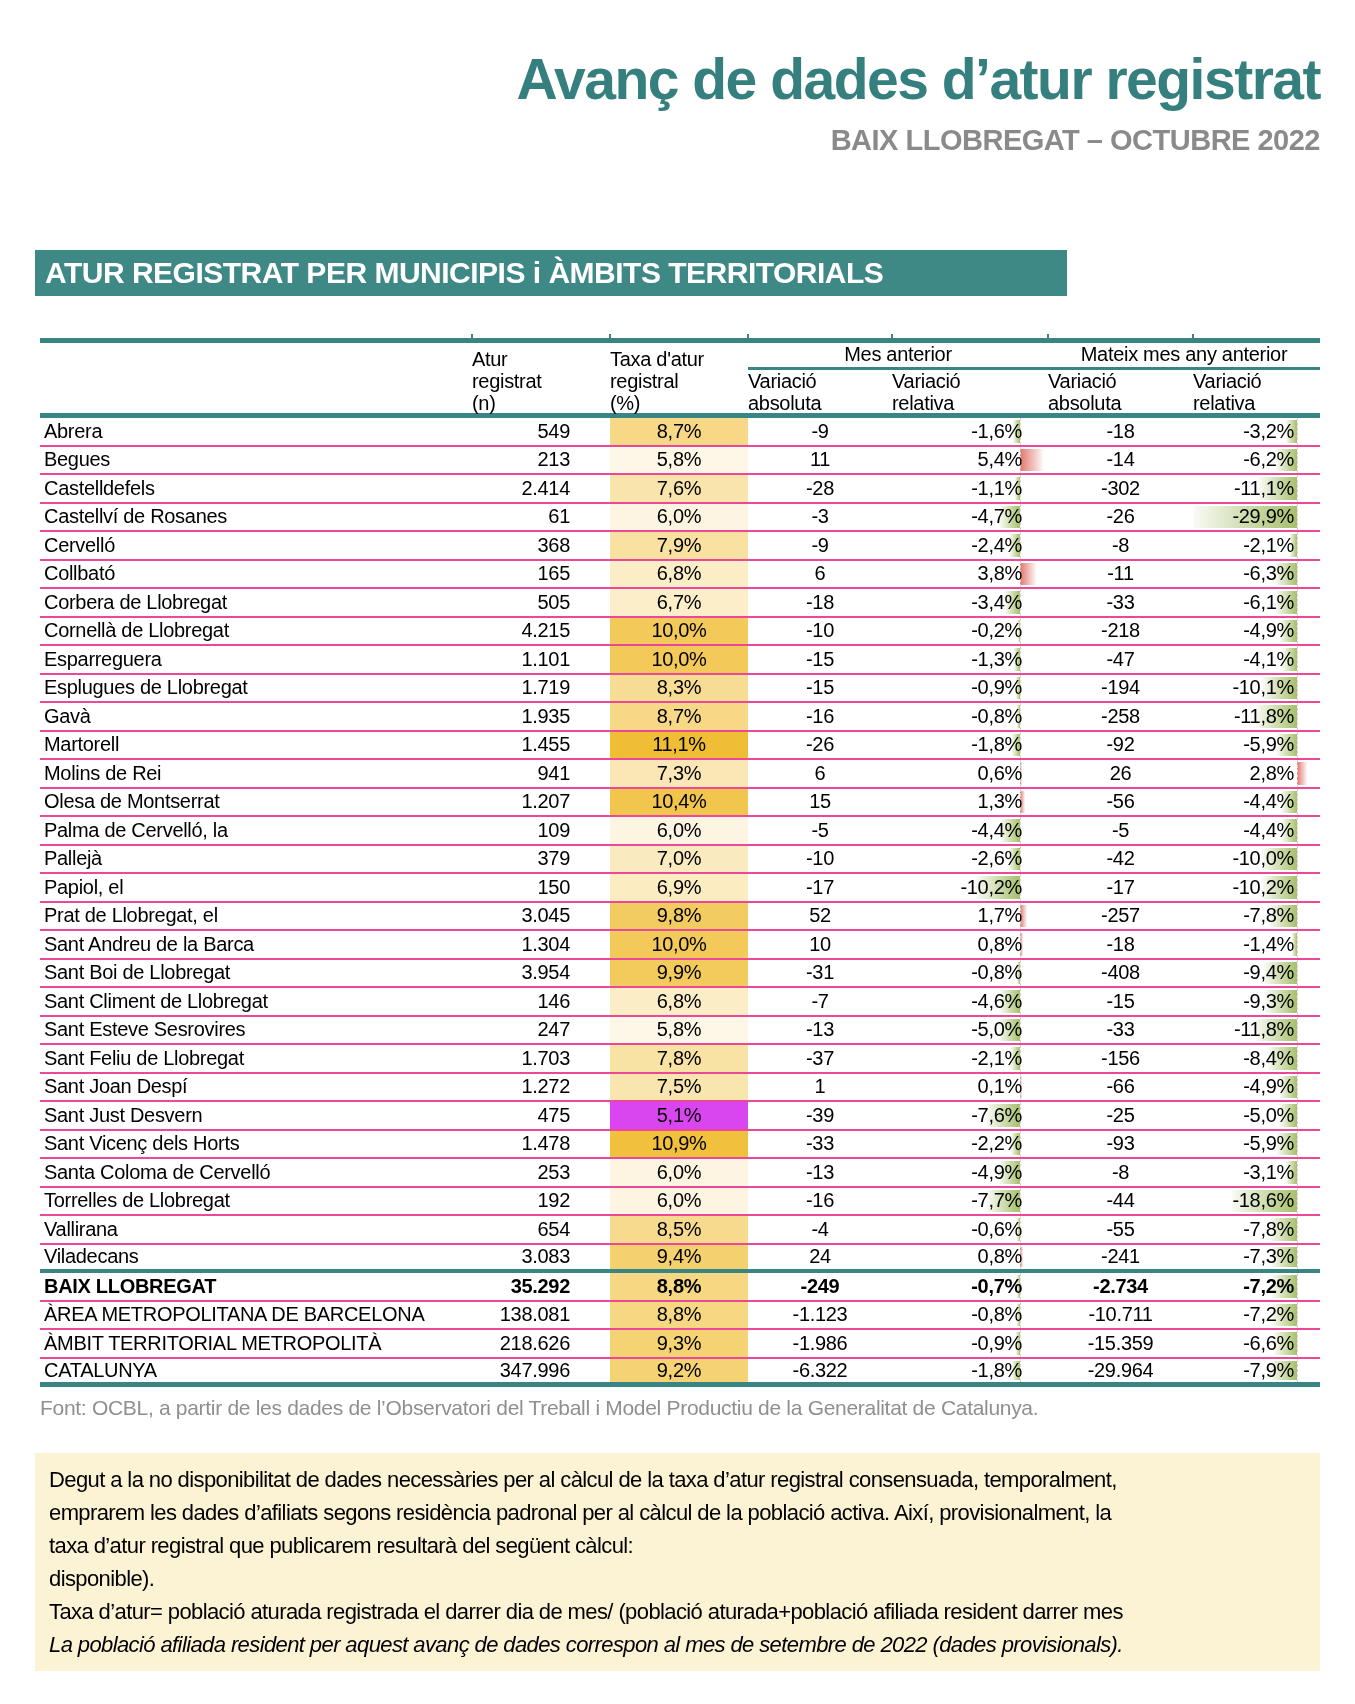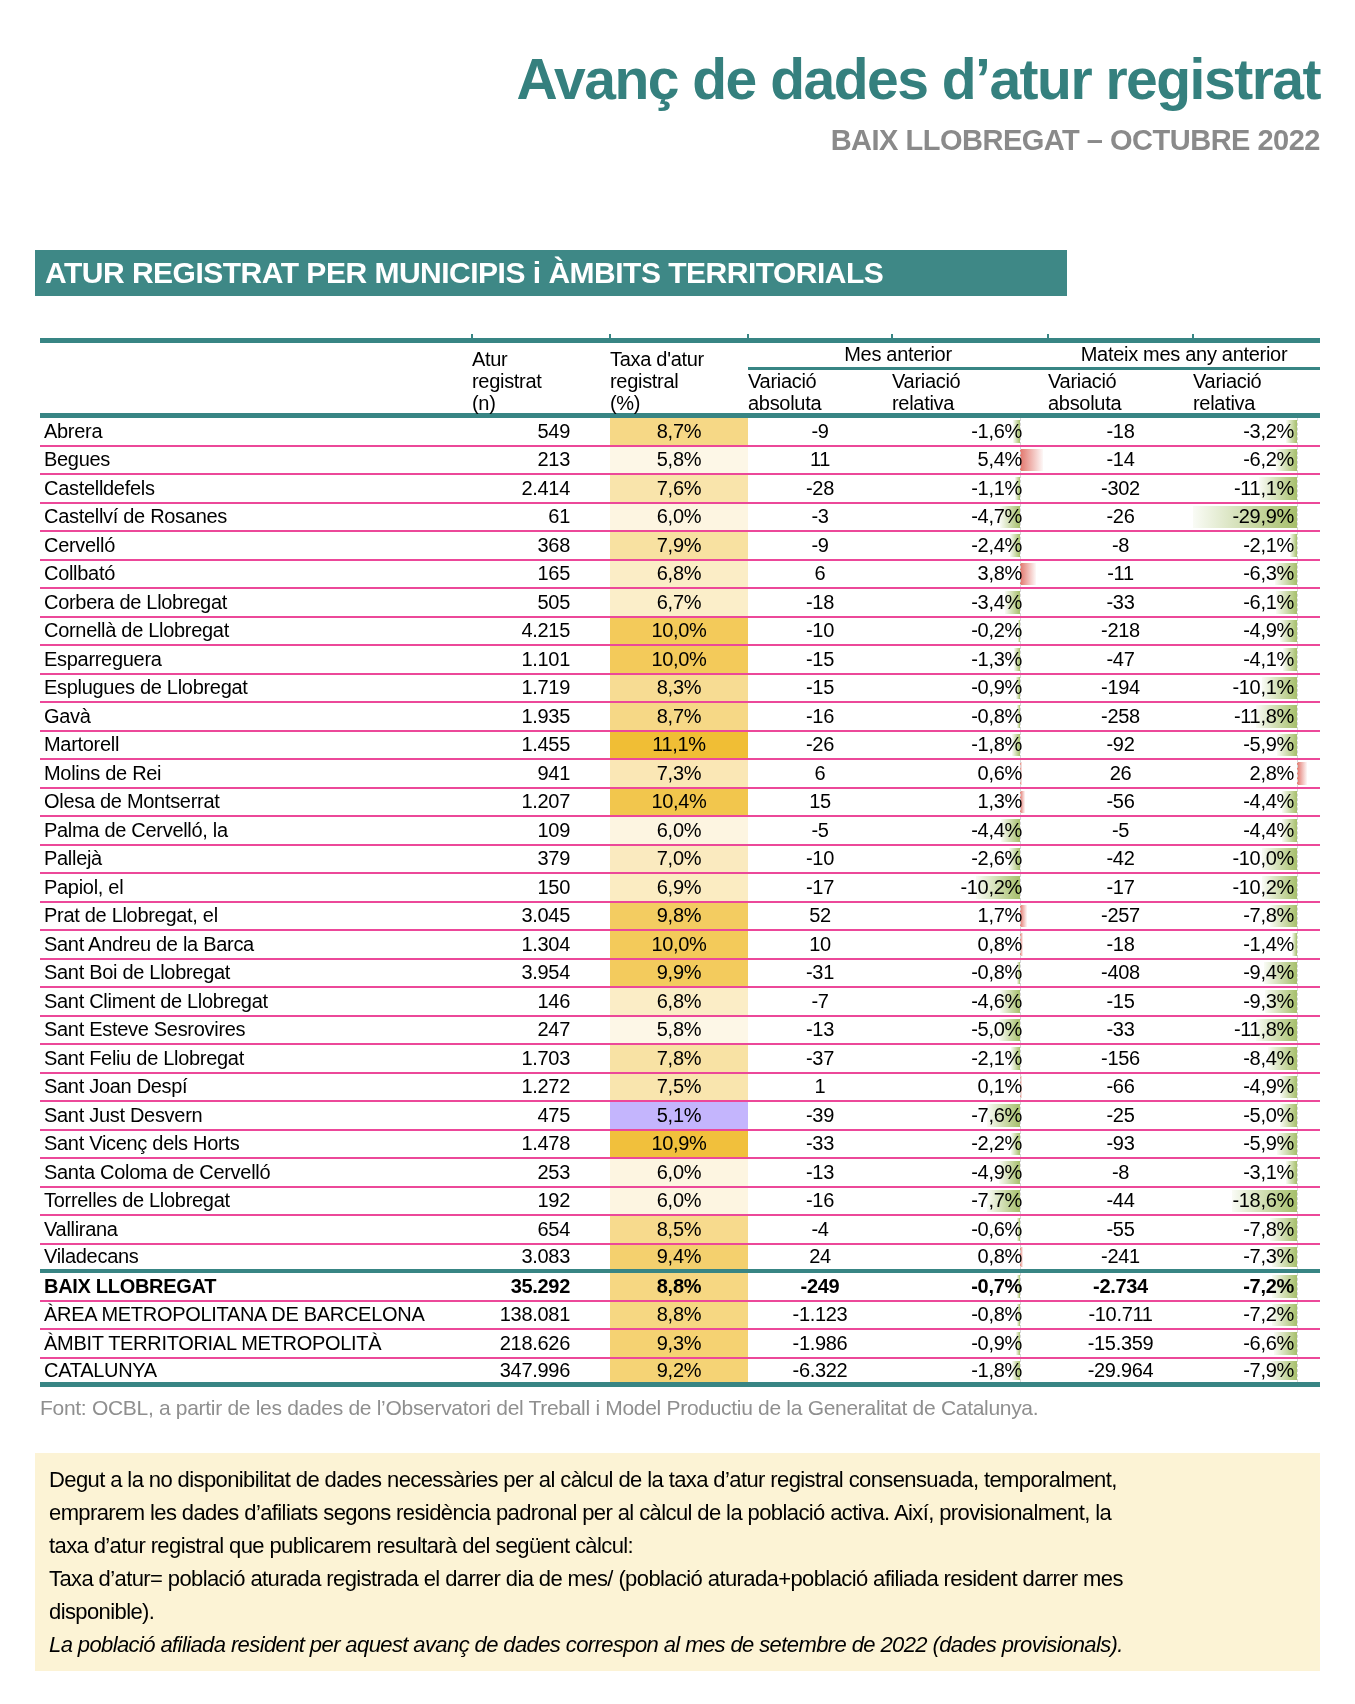--- a/index.html
+++ b/index.html
@@ -765,21 +765,21 @@
             <span class="rv">-4,9%</span>
           </div>
         </div>
         <div class="trow">
           <div class="cell c-name">
             <span>Sant Just Desvern</span>
           </div>
           <div class="cell c-atur">
             <span>475</span>
           </div>
-          <div class="cell c-taxa" style="background: #c4b5fd;">
+          <div class="cell c-taxa" style="background: #d946ef;">
             <span>5,1%</span>
           </div>
           <div class="cell c-abs">
             <span>-39</span>
           </div>
           <div class="cell c-rel">
             <div class="bar neg" style="width: max(20.82%, 2px);"></div>
             <div class="axis"></div>
             <span class="rv">-7,6%</span>
           </div>
@@ -1037,18 +1037,18 @@
         </div>
       </div>
   </div>
 
   <div class="source">Font: OCBL, a partir de les dades de l’Observatori del Treball i Model Productiu de la Generalitat de Catalunya.</div>
 
   <div class="notebox" id="notebox">
       <div class="nline">Degut a la no disponibilitat de dades necessàries per al càlcul de la taxa d’atur registral consensuada, temporalment,</div>
       <div class="nline">emprarem les dades d’afiliats segons residència padronal per al càlcul de la població activa. Així, provisionalment, la</div>
       <div class="nline">taxa d’atur registral que publicarem resultarà del següent càlcul:</div>
+      <div class="nline">disponible).</div>
       <div class="nline">Taxa d’atur= població aturada registrada el darrer dia de mes/ (població aturada+població afiliada resident darrer mes</div>
-      <div class="nline">disponible).</div>
       <div class="nline italic">La població afiliada resident per aquest avanç de dades correspon al mes de setembre de 2022 (dades provisionals).</div>
     </div>
 
 </div>
 
 </body></html>

